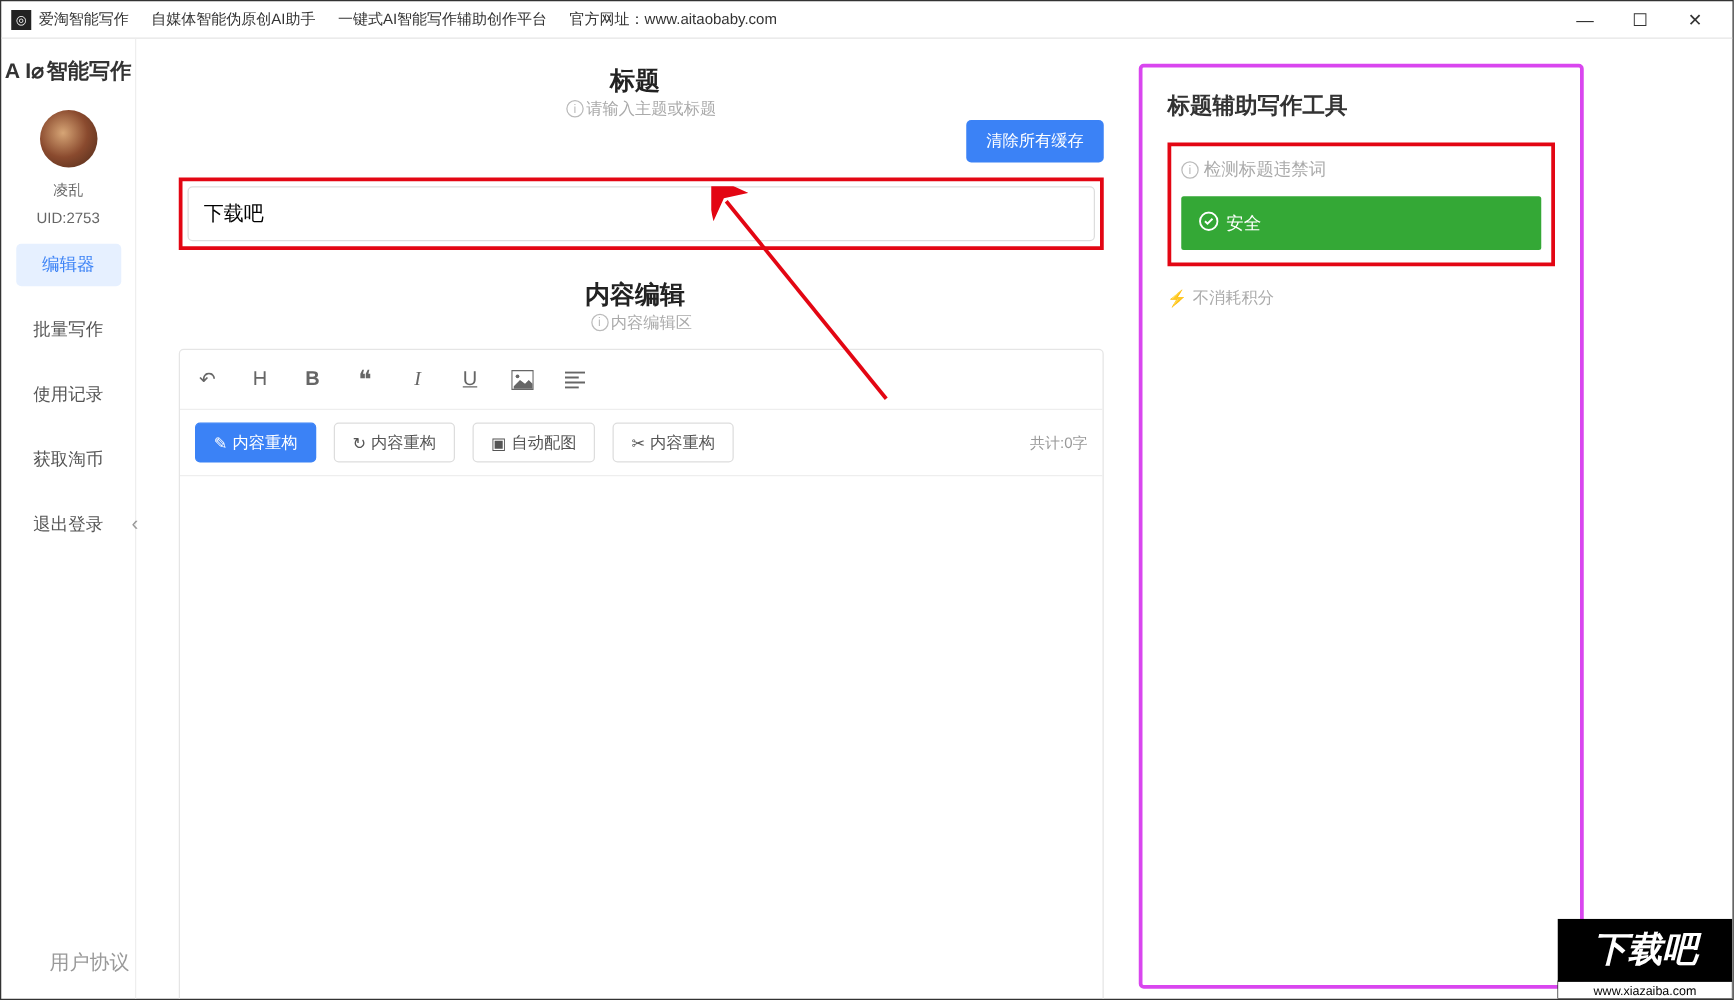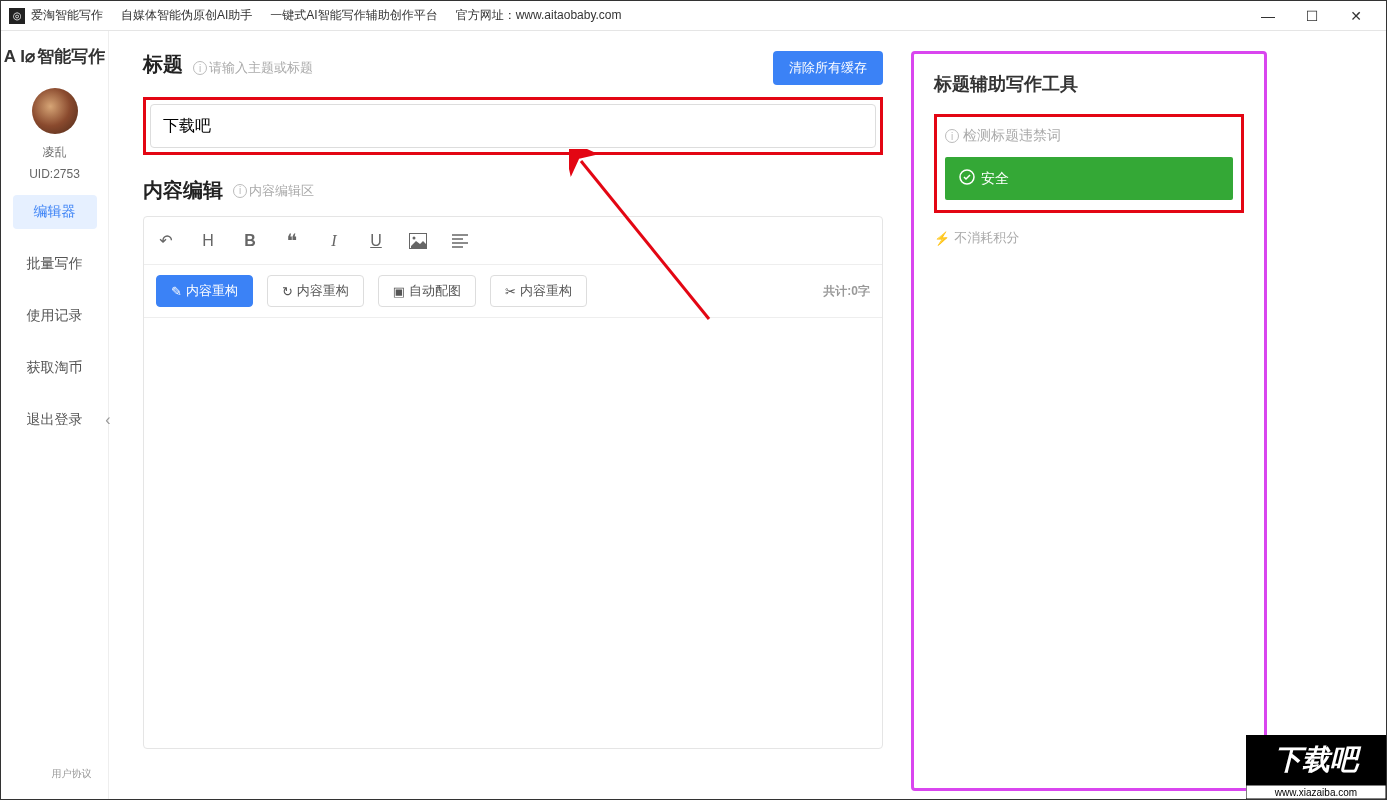--- a/index.html
+++ b/index.html
@@ -15,44 +15,44 @@
     
     .sidebar { width: 108px; display: flex; flex-direction: column; align-items: center; padding-top: 14px; border-right: 1px solid #eee; }
     .logo-area { font-size: 17px; font-weight: bold; margin-bottom: 20px; display: flex; align-items: center; gap: 2px; }
     .avatar { width: 46px; height: 46px; border-radius: 50%; background: radial-gradient(circle at 40% 40%, #d6a576, #8a4a2e 50%, #4a2818); margin-bottom: 10px; }
     .username { font-size: 12px; color: #666; margin-bottom: 6px; }
     .uid { font-size: 12px; color: #666; margin-bottom: 14px; }
     .nav-item { width: 84px; height: 34px; display: flex; align-items: center; justify-content: center; font-size: 14px; color: #555; margin-bottom: 18px; border-radius: 4px; }
     .nav-item.active { background: #e6f0ff; color: #3b82f6; }
     .nav-item.with-chevron { position: relative; }
     .nav-item.with-chevron::after { content: "‹"; position: absolute; right: -14px; font-size: 16px; color: #999; }
-    .sidebar-footer { margin-top: auto; font-size: 10px; color: #999; padding-bottom: 18px; margin-left: 34px; }
+    .sidebar-footer { margin-top: auto; font-size: 16px; color: #999; padding-bottom: 18px; margin-left: 34px; }
     
     .content { flex: 1; display: flex; padding: 20px 0 0 34px; gap: 28px; }
     
     .main-col { width: 740px; }
-    .section-header { display: flex; margin-bottom: 12px; }
+    .section-header { display: flex; align-items: center; margin-bottom: 12px; flex-direction: column; }
     .section-title { font-size: 20px; font-weight: 600; color: #222; margin-right: 10px; }
     .section-hint { font-size: 13px; color: #aaa; display: flex; align-items: center; gap: 2px; }
     .clear-btn { margin-left: auto; background: #3b82f6; color: #fff; border: none; padding: 8px 16px; border-radius: 4px; font-size: 13px; }
     
     .title-input-wrap { border: 3px solid #e30613; padding: 4px; margin-bottom: 22px; }
     .title-input { width: 100%; height: 44px; border: 1px solid #ddd; border-radius: 4px; padding: 0 12px; font-size: 16px; outline: none; }
     
     .editor-wrap { border: 1px solid #e5e5e5; border-radius: 4px; }
     .toolbar { display: flex; align-items: center; height: 48px; padding: 0 12px; border-bottom: 1px solid #eee; gap: 22px; }
     .toolbar span { color: #666; font-size: 16px; display: inline-flex; align-items: center; justify-content: center; width: 20px; }
     .toolbar .bold { font-weight: bold; }
     .toolbar .italic { font-style: italic; font-family: serif; }
     .toolbar .underline { text-decoration: underline; }
     
     .action-row { display: flex; align-items: center; padding: 10px 12px; gap: 14px; border-bottom: 1px solid #eee; }
     .action-btn { display: flex; align-items: center; gap: 4px; padding: 6px 14px; border: 1px solid #ddd; border-radius: 4px; font-size: 13px; background: #fff; color: #555; }
     .action-btn.primary { background: #3b82f6; color: #fff; border-color: #3b82f6; }
-    .word-count { margin-left: auto; color: #999; font-size: 12px; font-weight: bold; }
+    .word-count { margin-left: auto; color: #999; font-size: 12px; }
     .editor-body { height: 430px; }
     
     .right-col { width: 356px; border: 3px solid #d946ef; border-radius: 4px; padding: 18px 20px; align-self: flex-start; height: 740px; }
     .right-title { font-size: 18px; font-weight: 600; margin-bottom: 18px; }
     .check-box { border: 3px solid #e30613; padding: 10px 8px; margin-bottom: 16px; }
     .check-label { color: #aaa; font-size: 14px; margin-bottom: 12px; display: flex; align-items: center; gap: 4px; }
     .safe-bar { background: #34a836; color: #fff; padding: 12px 14px; border-radius: 2px; display: flex; align-items: center; gap: 6px; font-size: 14px; }
     .points-hint { color: #aaa; font-size: 13px; display: flex; align-items: center; gap: 4px; }
     
     .red-arrow { position: absolute; left: 568px; top: 148px; pointer-events: none; }

